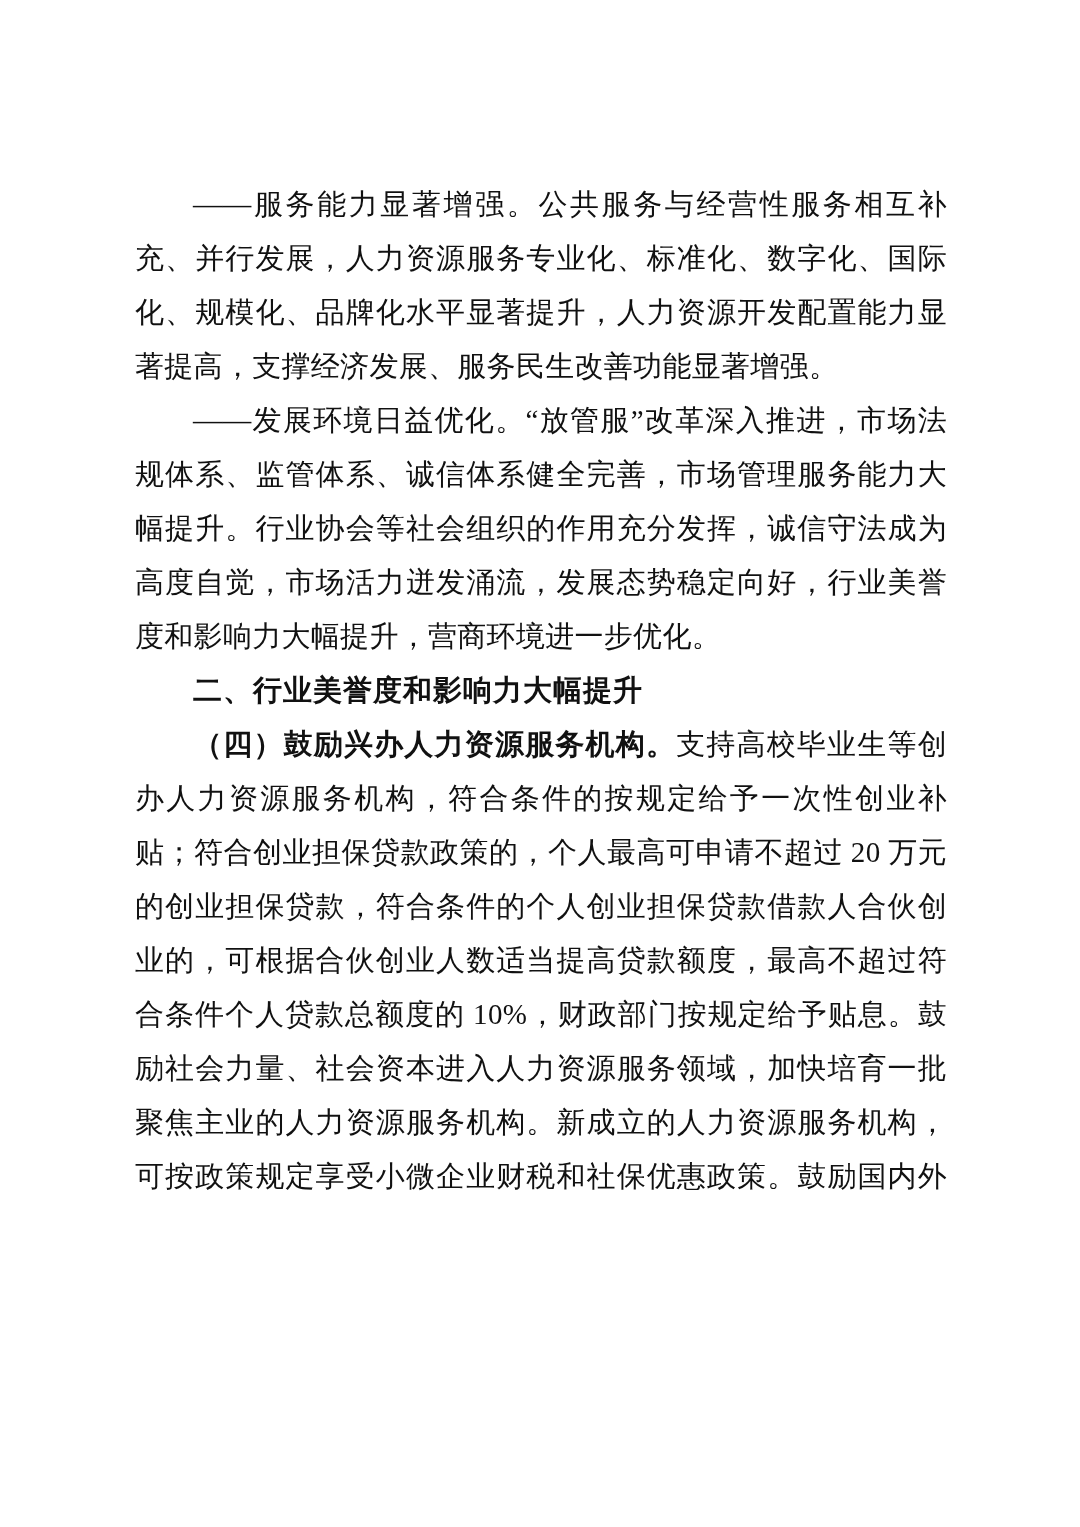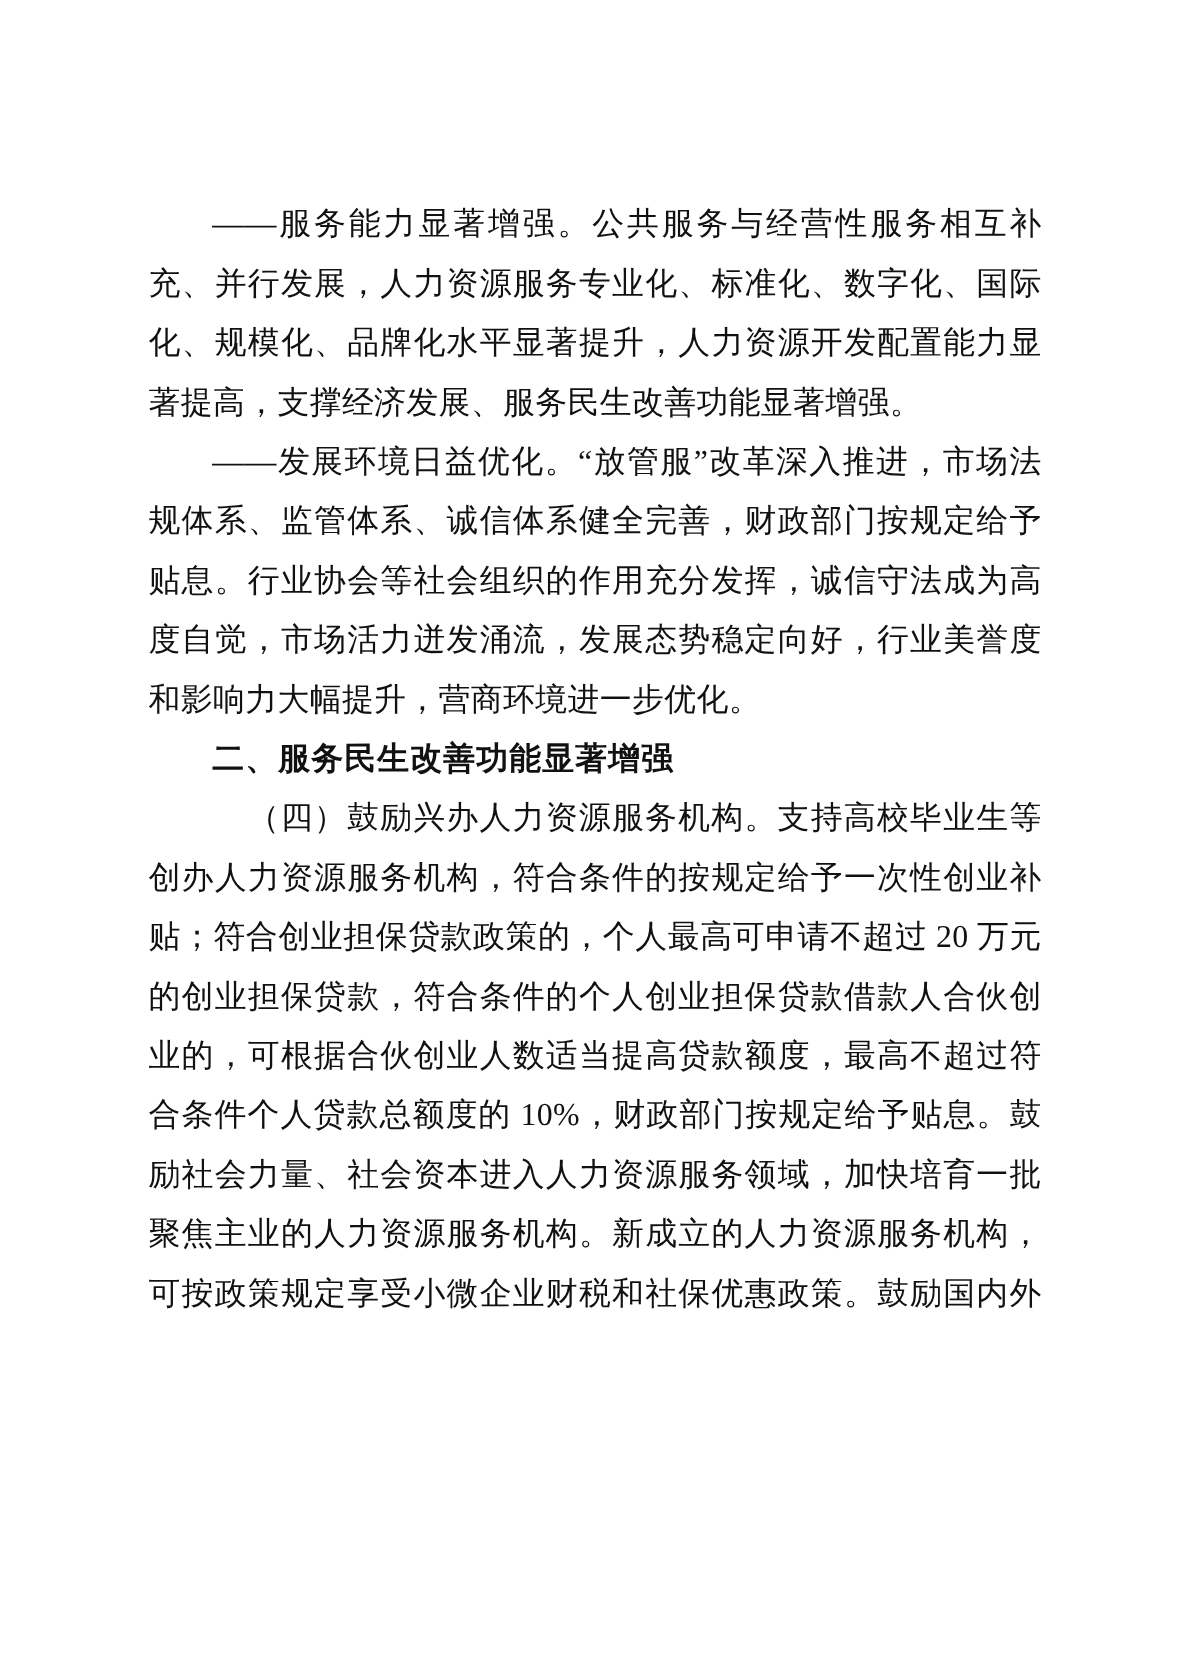--- a/index.html
+++ b/index.html
@@ -34,37 +34,36 @@
   }
   .heading {
     margin: 0;
     font-size: 29px;
     line-height: 54px;
     text-indent: 2em;
     font-weight: 700;
     letter-spacing: 1px;
   }
   .clause-lead {
-    font-weight: 400;
-    margin-left: 32px;
+    font-weight: 700;
   }
   .footer {
     position: absolute;
     left: 135px;
     top: 1398px;
     font-size: 27px;
     color: #222222;
     letter-spacing: 4px;
     font-family: "Liberation Serif", "DejaVu Serif", serif;
   }
 </style>
 </head>
 <body>
 
 <div class="page">
   <div class="content">
     <p class="para">——服务能力显著增强。公共服务与经营性服务相互补充、并行发展，人力资源服务专业化、标准化、数字化、国际化、规模化、品牌化水平显著提升，人力资源开发配置能力显著提高，支撑经济发展、服务民生改善功能显著增强。</p>
-    <p class="para">——发展环境日益优化。“放管服”改革深入推进，市场法规体系、监管体系、诚信体系健全完善，财政部门按规定给予贴息。行业协会等社会组织的作用充分发挥，诚信守法成为高度自觉，市场活力迸发涌流，发展态势稳定向好，行业美誉度和影响力大幅提升，营商环境进一步优化。</p>
-    <h2 class="heading">二、服务民生改善功能显著增强</h2>
+    <p class="para">——发展环境日益优化。“放管服”改革深入推进，市场法规体系、监管体系、诚信体系健全完善，市场管理服务能力大幅提升。行业协会等社会组织的作用充分发挥，诚信守法成为高度自觉，市场活力迸发涌流，发展态势稳定向好，行业美誉度和影响力大幅提升，营商环境进一步优化。</p>
+    <h2 class="heading">二、行业美誉度和影响力大幅提升</h2>
     <p class="para"><span class="clause-lead">（四）鼓励兴办人力资源服务机构。</span><span>支持高校毕业生等创办人力资源服务机构，符合条件的按规定给予一次性创业补贴；符合创业担保贷款政策的，个人最高可申请不超过 20 万元的创业担保贷款，符合条件的个人创业担保贷款借款人合伙创业的，可根据合伙创业人数适当提高贷款额度，最高不超过符合条件个人贷款总额度的 10%，财政部门按规定给予贴息。鼓励社会力量、社会资本进入人力资源服务领域，加快培育一批聚焦主业的人力资源服务机构。新成立的人力资源服务机构，可按政策规定享受小微企业财税和社保优惠政策。鼓励国内外上市人力资源服务机构入驻湖南，对总部或区域总部迁入我省的人力资源服务机构，给予一定奖励；通过合资、收购、参股、联营等多种方式与本地机构开展合作的，当地政府可予以奖励。鼓励人力资源服务机构</span></p>
   </div>
   <div class="footer">－ 4 －</div>
 </div>
 
 </body></html>

